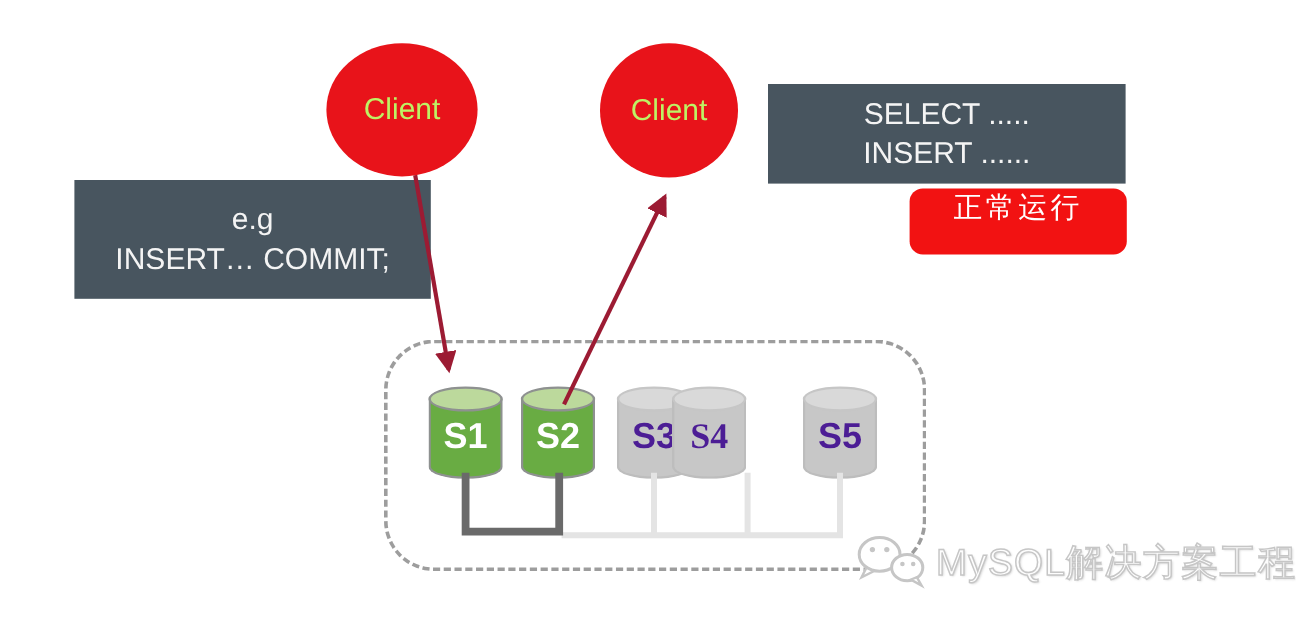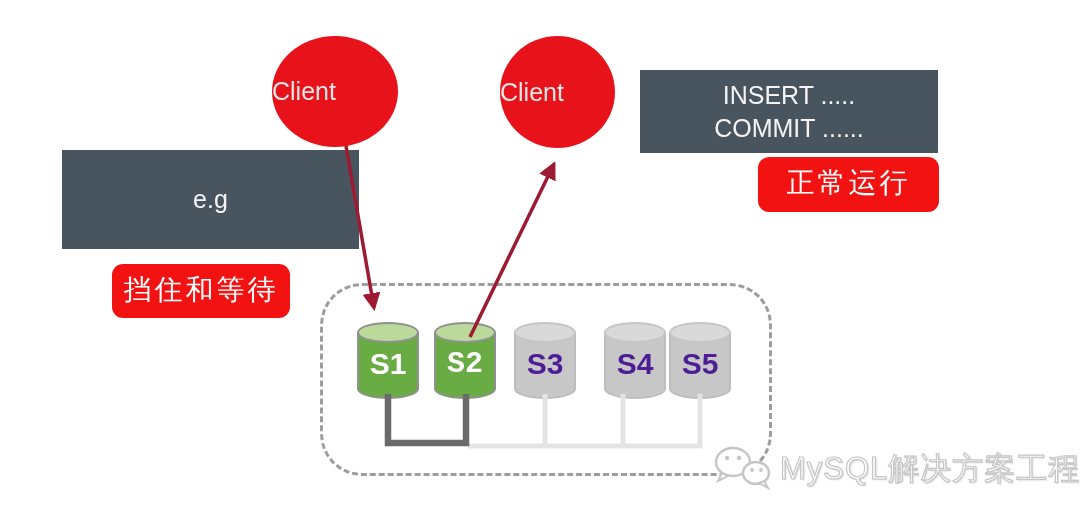--- a/index.html
+++ b/index.html
@@ -6,40 +6,40 @@
   body { background:#ffffff; font-family:"Liberation Sans", sans-serif; }
 
   .stage {
     position:relative; width:1080px; height:524px;
     background:#ffffff; overflow:hidden;
   }
 
   
   .client {
     position:absolute; background:#e8131a; border-radius:50%;
-    display:flex; align-items:center; 
-    color:#e5e5e5; font-size:25px;
+    display:flex; align-items:center; justify-content:center;
+    color:#bef264; font-size:25px;
   }
   .client.c1 { left:272px; top:36px; width:126px; height:111px; }
   .client.c2 { left:500px; top:36px; width:115px; height:112px; }
 
   
   .slab {
     position:absolute; background:#48555f; color:#f4f4f4;
     display:flex; flex-direction:column; align-items:center; justify-content:center;
     font-size:25px; line-height:1.3; text-align:center;
   }
   .slab.insert { left:62px;  top:150px; width:297px; height:99px;align-items:center; }
   .slab.select { left:640px; top:70px;  width:298px; height:83px; }
 
   
   .redbox {
     position:absolute; background:#f21212; color:#ffffff;
-    border-radius:11px; display:flex; align-items:center; justify-content:center;
-    font-family:"Liberation Serif", serif; font-size:28px; letter-spacing:3px;
+    border-radius:11px; display:flex; justify-content:center;
+    font-family:"Liberation Serif", serif; font-size:24px; letter-spacing:3px;
     padding-bottom:3px;
   }
   .redbox.blocked { left:112px; top:264px; width:178px; height:54px; }
   .redbox.normal  { left:758px; top:157px; width:181px; height:55px; }
 
   
   .cluster-border {
     position:absolute; left:320px; top:283px; width:452px; height:193px;
     border:3px dashed #9d9d9d; border-radius:42px;
   }
@@ -55,22 +55,22 @@
   }
   .cylinder .cyl-label {
     position:absolute; left:0; right:0; top:25px; text-align:center;
     color:#ffffff; font-weight:bold; font-size:30px;
   }
   .cylinder.active .cyl-body { background:#69ac43; border:2px solid #8e9190; border-top:none; }
   .cylinder.active .cyl-top  { background:#bcd99c; border:2px solid #8e9190; }
   .cylinder.inactive .cyl-body { background:#c7c7c7; border:2px solid #bdbdbd; border-top:none; }
   .cylinder.inactive .cyl-top  { background:#d9d9d9; border:2px solid #c6c6c6; }
   .cylinder.inactive .cyl-label { color:#4c1d95; }
-  .cylinder.n1 { left:357px; } .cylinder.n2 { left:434px;font-family:Liberation Mono, monospace; }
-  .cylinder.n3 { left:514px; } .cylinder.n4 { left:604px; } .cylinder.n5 { left:669px; }
+  .cylinder.n1 { left:357px; } .cylinder.n2 { left:434px; }
+  .cylinder.n3 { left:514px; } .cylinder.n4 { left:560px;font-family:Liberation Serif, serif; } .cylinder.n5 { left:669px; }
 
   
   svg.overlay { position:absolute; left:0; top:0; width:1080px; height:524px; pointer-events:none; }
 
   .caption {
     position:absolute; left:338px; top:486px;
     font-size:29px; font-weight:600; color:#1f1f1f; letter-spacing:0.5px;
   }
 
   .watermark {
@@ -84,29 +84,27 @@
     letter-spacing:1px; white-space:nowrap;
   }
 </style>
 </head>
 <body>
 
 <div class="stage">
 
   <div class="slab insert">
     <span>e.g</span>
+    <span>INSERT… COMMIT;</span>
   </div>
   <div class="slab select">
-    <span>INSERT .....</span>
-    <span>COMMIT ......</span>
+    <span>SELECT .....</span>
+    <span>INSERT ......</span>
   </div>
 
-  <div class="redbox blocked">
-    <span>挡住和等待</span>
-  </div>
   <div class="redbox normal">
     <span>正常运行</span>
   </div>
 
   <div class="cluster-border"></div>
 
   <div class="cylinder active n1">
     <div class="cyl-body"></div>
     <div class="cyl-top"></div>
     <div class="cyl-label">S1</div>

